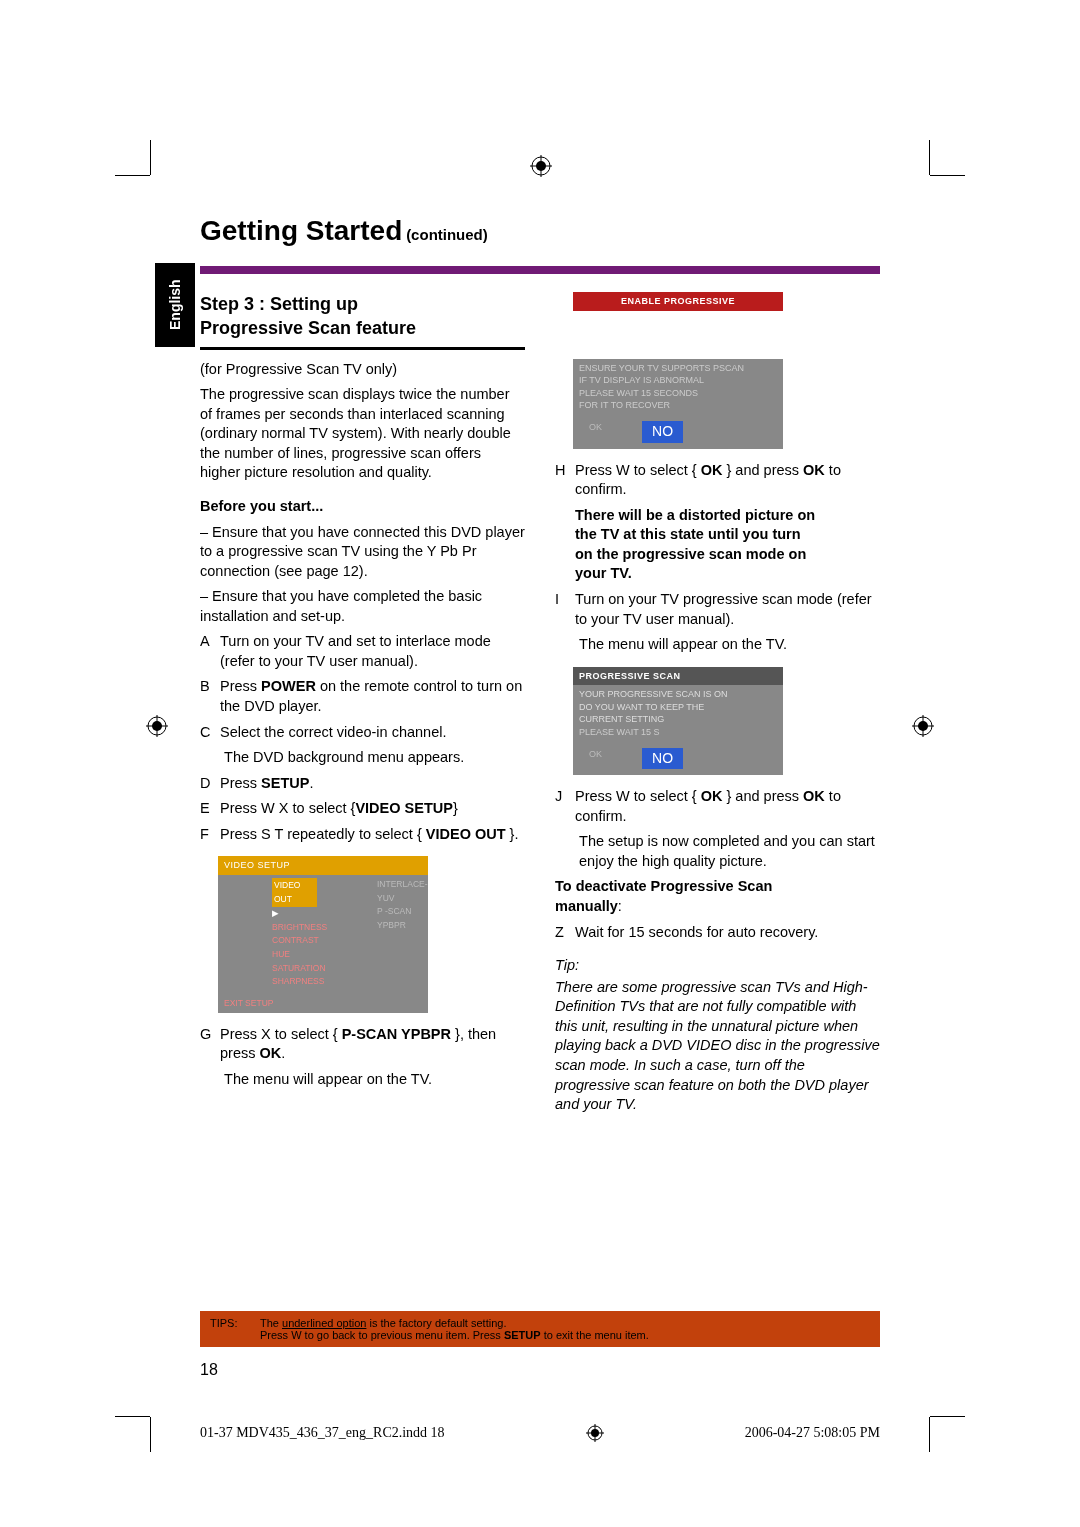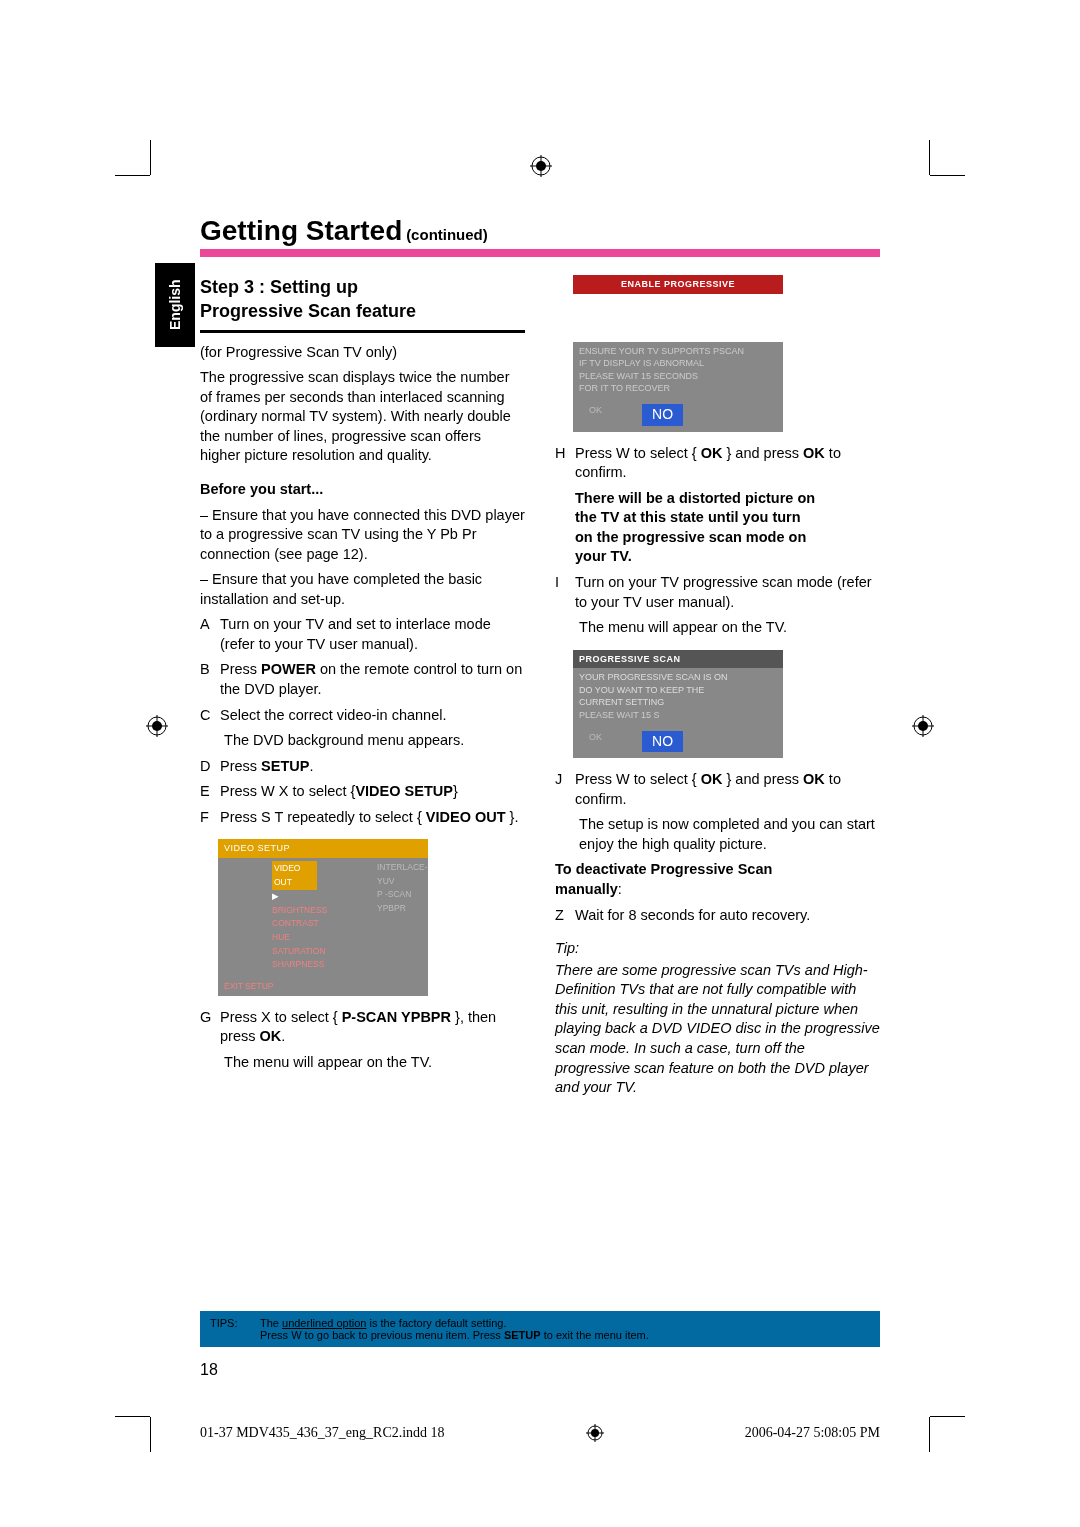--- a/index.html
+++ b/index.html
@@ -17,22 +17,22 @@
     position: relative;
     box-sizing: border-box;
   }
   .content {
     position: absolute;
     top: 215px;
     left: 200px;
     width: 680px;
   }
   .title-row {
-    border-bottom: 8px solid #ec4899;
-    padding-bottom: 2px;
+    border-bottom: 8px solid #701a75;
+    padding-bottom: 19px;
     margin-bottom: 4px;
   }
   .title-row h1 {
     font-size: 28px;
     font-weight: bold;
     margin: 0;
     display: inline;
   }
   .title-row .cont {
     font-size: 15px;
@@ -100,21 +100,21 @@
   .osd-video .menu-item { color:#f08080; font-size:8.5px; line-height:1.6;padding-left:48px;}
   .osd-video .exit { background:#888; padding:6px 6px 3px 6px; color:#f08080; font-size:8.5px;}
   .osd .btnrow { background:#888; padding:6px 6px; display:flex; gap:40px; }
   .osd .btnrow .ok { color:#bbb; margin-left:10px;}
   .osd .btnrow .no { background:#2a5bd0; color:#fff; padding:1px 10px; font-size:14px; }
   .tips-bar {
     position: absolute;
     bottom: 180px;
     left: 200px;
     width: 680px;
-    background: #0369a1;
+    background: #c2410c;
     color: #000;
     font-size: 11px;
     padding: 6px 10px;
     box-sizing: border-box;
     display:flex;
   }
   .tips-bar .label { width:50px; font-weight:normal; }
   .tips-bar .body { flex:1; }
   .page-num {
     position: absolute;
@@ -316,21 +316,21 @@
           <div class="mk">&nbsp;</div>
           <div class="tx">The setup is now completed and you can start enjoy the high quality picture.</div>
         </div>
 
         <p>
           <b>To deactivate Progressive Scan</b><br>
           <b>manually</b><span>:</span>
         </p>
         <div class="li">
           <div class="mk">Z</div>
-          <div class="tx">Wait for 8 seconds for auto recovery.</div>
+          <div class="tx">Wait for 15 seconds for auto recovery.</div>
         </div>
 
         <p style="margin-top:14px;">
           <span class="italic">Tip:</span>
         </p>
         <p class="italic" style="margin-top:-4px;">There are some progressive scan TVs and High-Definition TVs that are not fully compatible with this unit, resulting in the unnatural picture when playing back a DVD VIDEO disc in the progressive scan mode. In such a case, turn off the progressive scan feature on both the DVD player and your TV.</p>
       </div>
     </div>
   </div>
 

